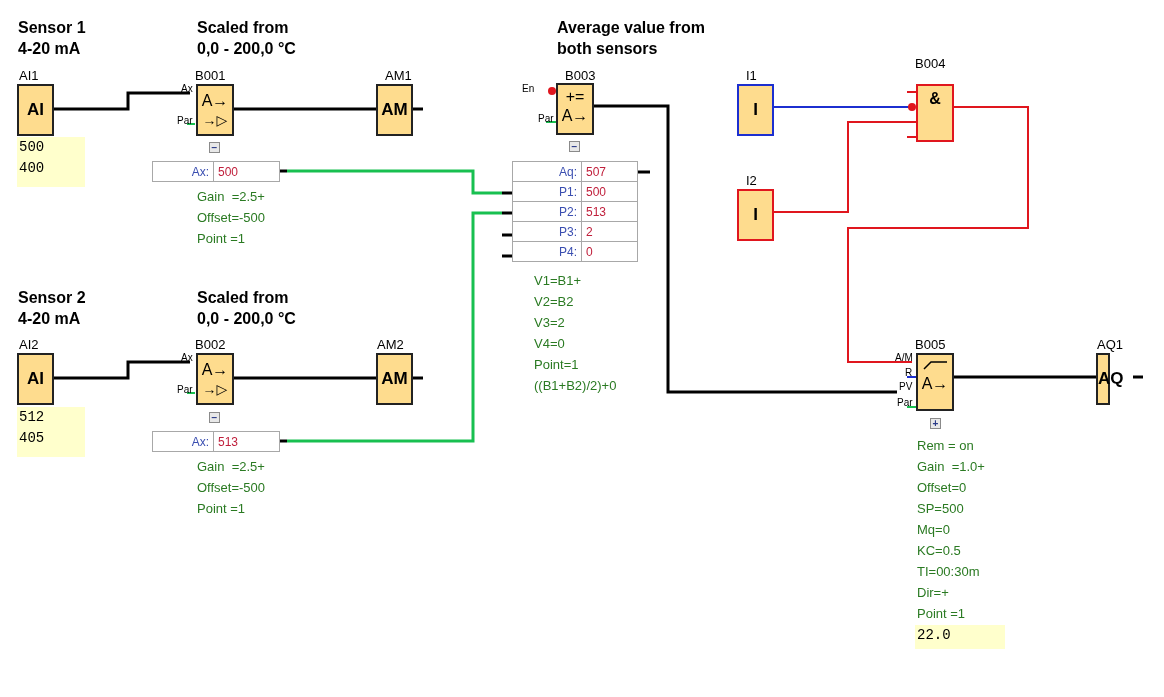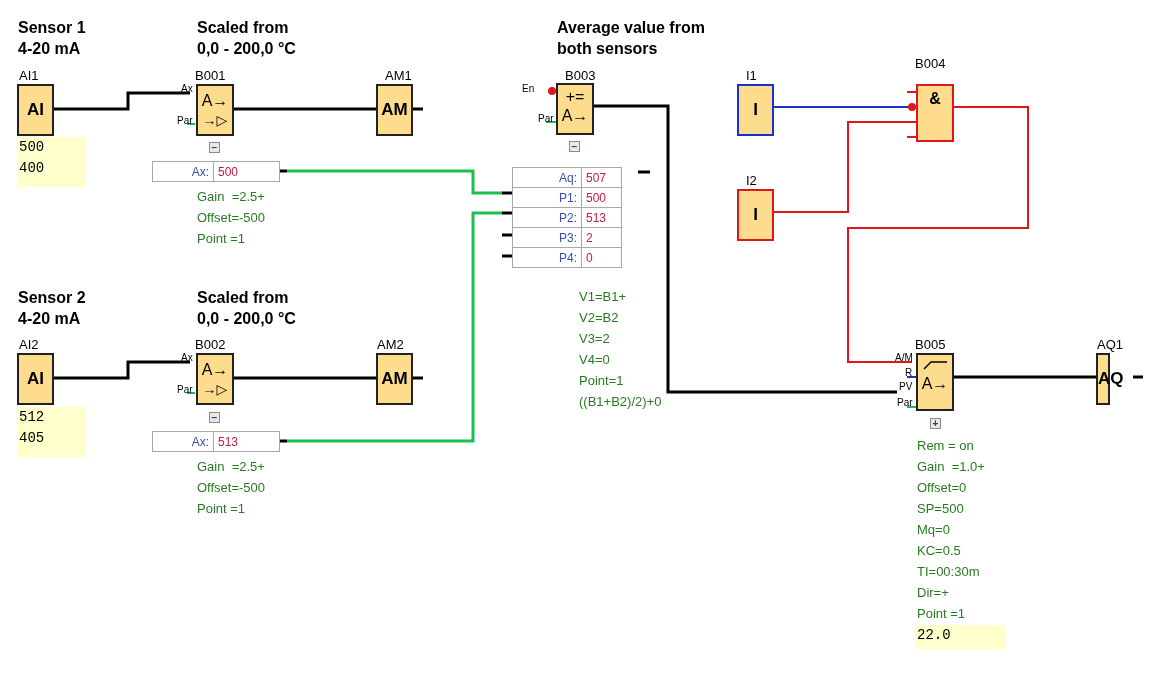--- a/index.html
+++ b/index.html
@@ -141,21 +141,21 @@
 </div>
 
 <div class="blabel" style="left:555px;top:69px;margin-left:10px;">B003</div>
 <div class="pin" style="left:522px;top:84px;">En</div>
 <div class="pin" style="left:538px;top:114px;">Par</div>
 <div class="block" style="left:556px;top:83px;width:38px;height:52px;">
   <div class="sym" style="top:3px;font-size:16px;font-weight:normal;">+=</div>
   <div class="sym" style="top:22px;font-size:16px;font-weight:normal;">A→</div>
 </div>
 <div class="toggle" style="left:569px;top:141px;">−</div>
-<table class="ptable" style="left:512px;top:167px;width:110px;">
+<table class="ptable" style="left:512px;top:161px;width:126px;">
   <tbody>
       <tr>
         <td class="k" style="width:60px;">Aq:</td>
         <td class="v">507</td>
       </tr>
   <tr>
         <td class="k">P1:</td>
         <td class="v">500</td>
       </tr>
   <tr>
@@ -165,21 +165,21 @@
   <tr>
         <td class="k">P3:</td>
         <td class="v">2</td>
       </tr>
   <tr>
         <td class="k">P4:</td>
         <td class="v">0</td>
       </tr>
 </tbody>
   </table>
-<div class="params" style="left:579px;top:270px;margin-top:16px;"><div>V1=B1+</div><div>V2=B2</div><div>V3=2</div><div>V4=0</div><div>Point=1</div><div>((B1+B2)/2)+0</div></div>
+<div class="params" style="left:534px;top:270px;"><div>V1=B1+</div><div>V2=B2</div><div>V3=2</div><div>V4=0</div><div>Point=1</div><div>((B1+B2)/2)+0</div></div>
 
 <div class="blabel" style="left:746px;top:69px;">I1</div>
 <div class="block" style="left:737px;top:84px;width:37px;height:52px;border-color:#1c2fd0;">
   <div class="sym" style="top:14px;font-size:17px;">I</div>
 </div>
 
 <div class="blabel" style="left:746px;top:174px;">I2</div>
 <div class="block" style="left:737px;top:189px;width:37px;height:52px;border-color:#e0161e;">
   <div class="sym" style="top:14px;font-size:17px;">I</div>
 </div>

